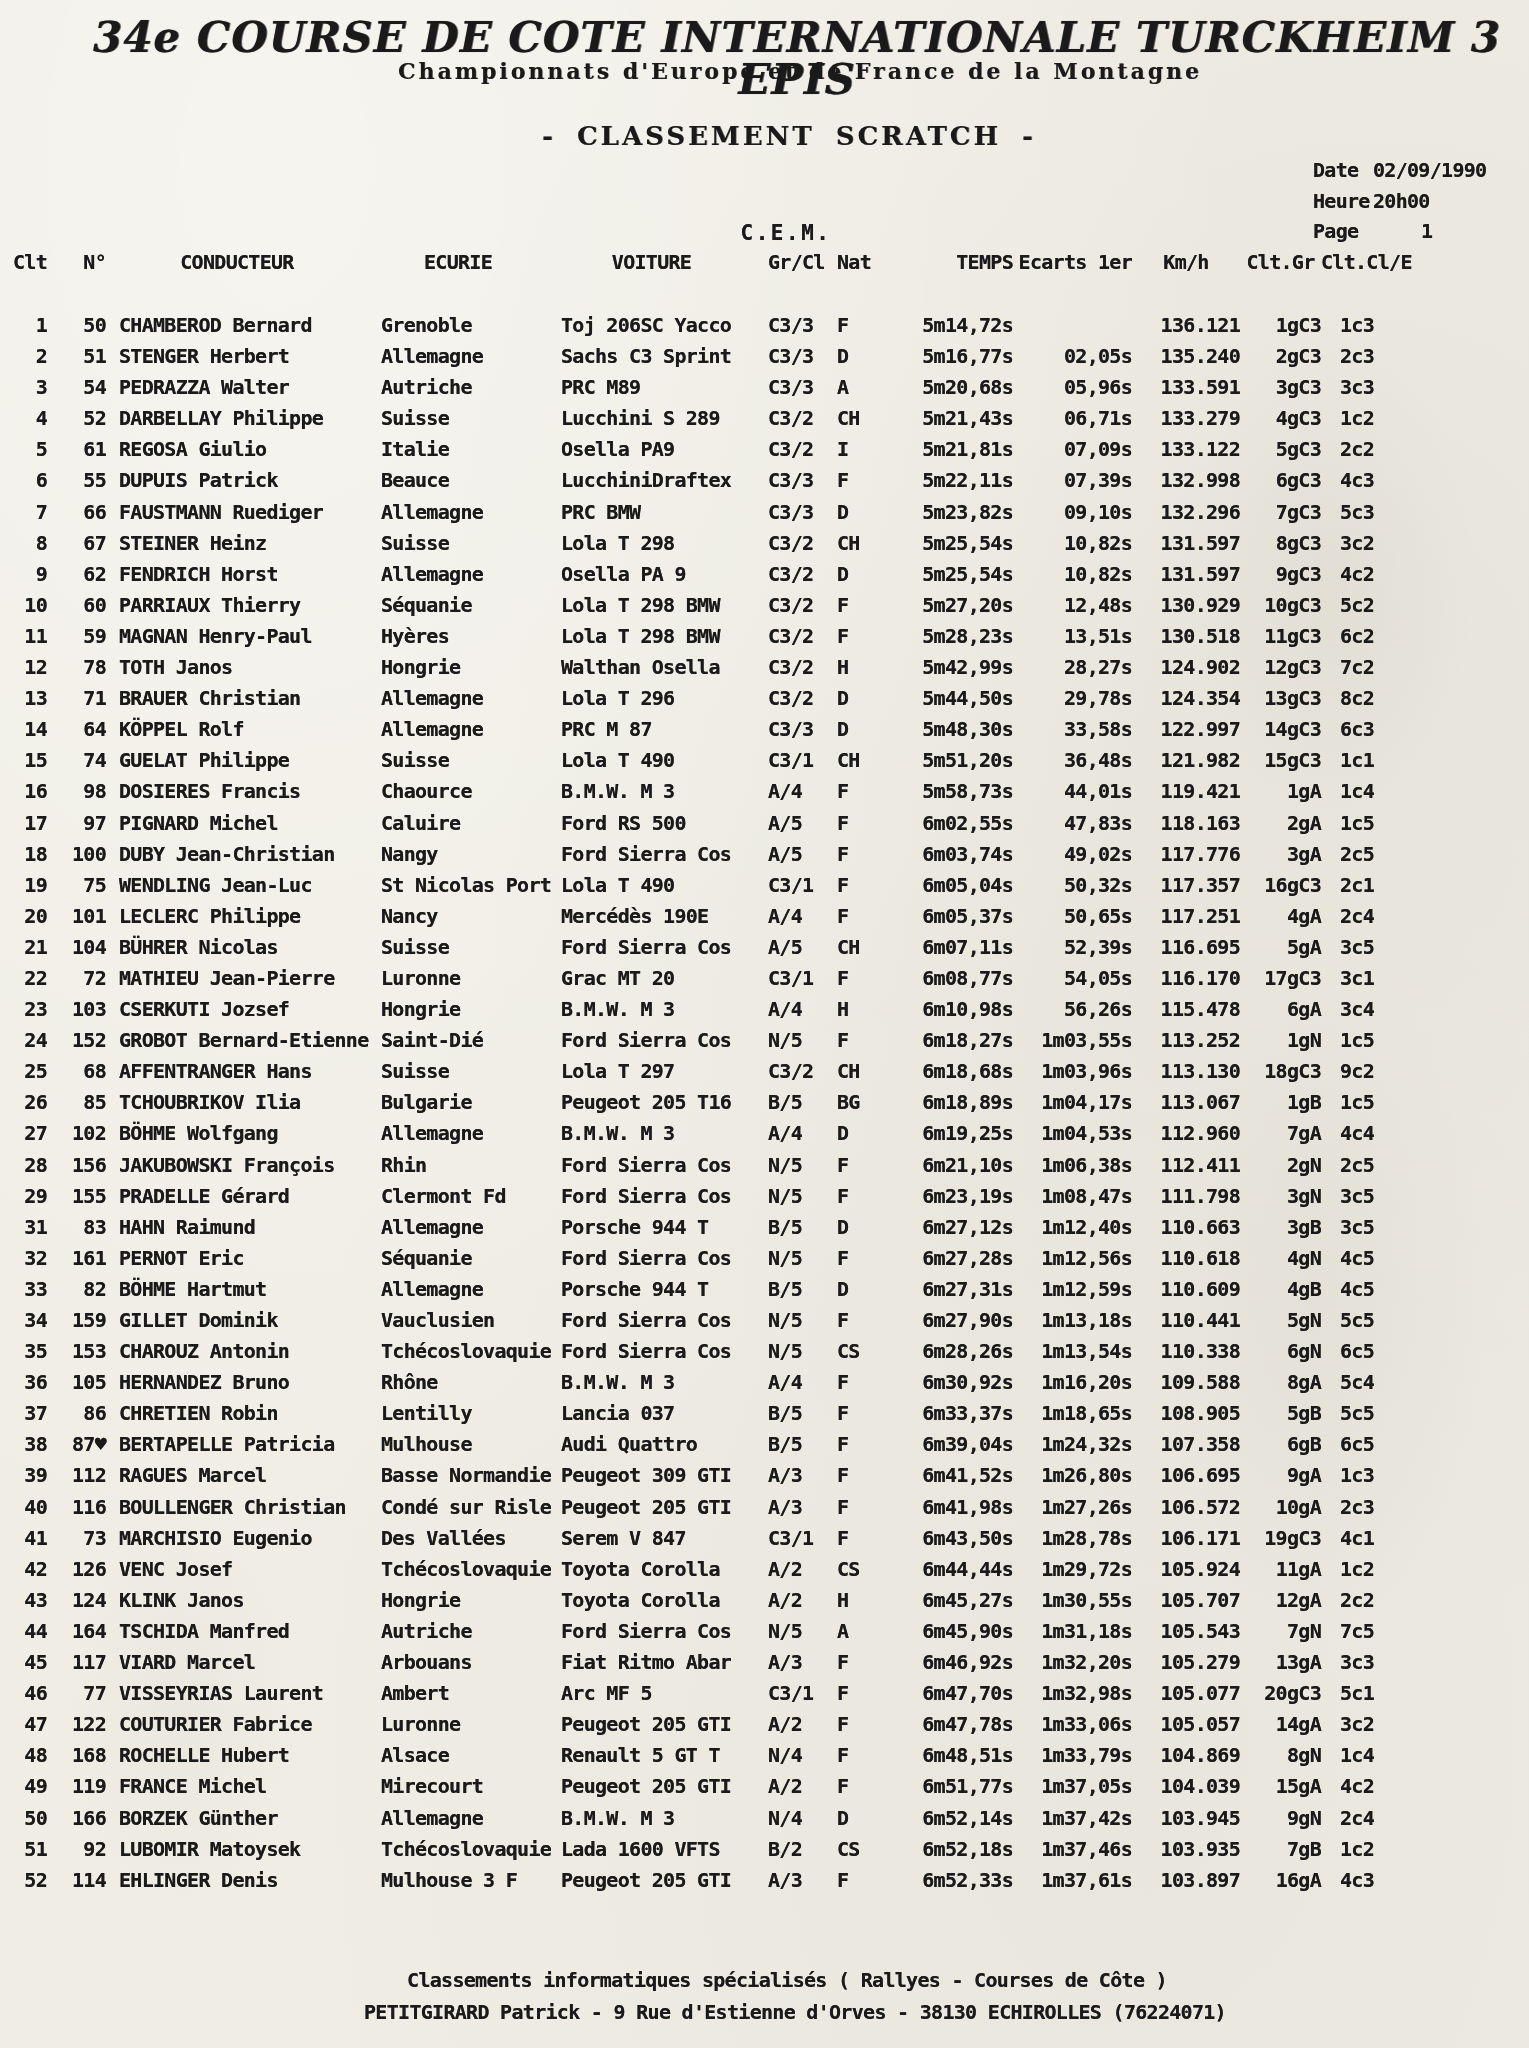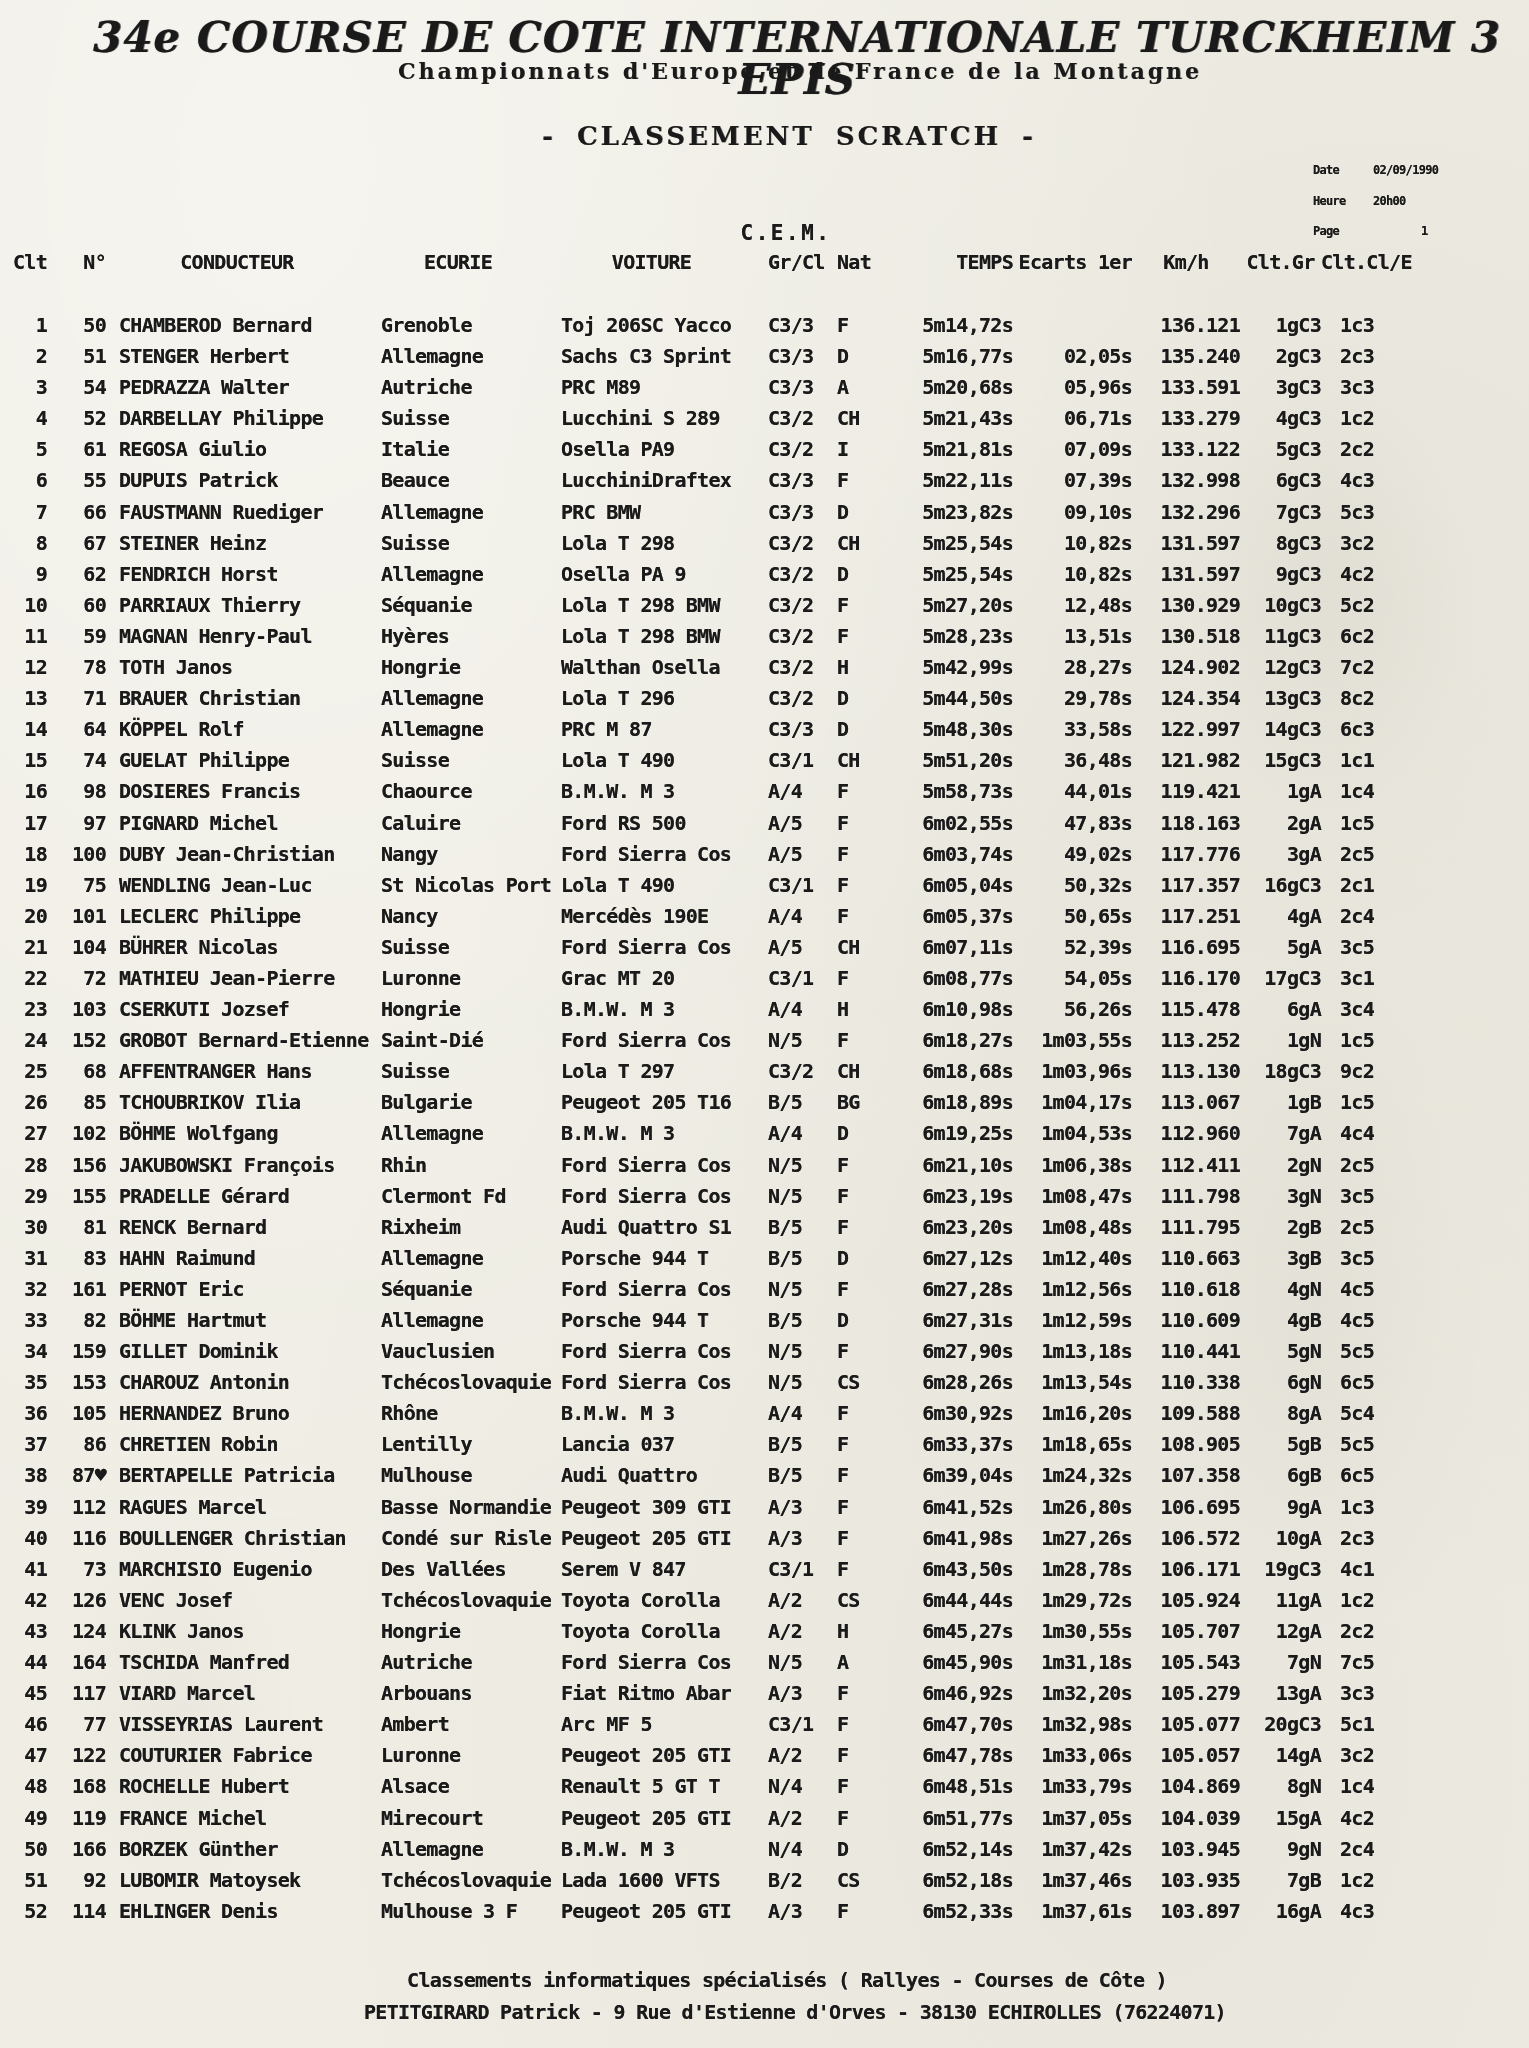--- a/index.html
+++ b/index.html
@@ -30,21 +30,21 @@
          text-shadow:1px 0 0 rgba(20,20,20,.55), 0 0 1px rgba(20,20,20,.4);font-style:italic;}
   .subtitle{position:absolute;top:60px;left:70px;width:1460px;text-align:center;
          font-size:22px;letter-spacing:3px;line-height:1;
          text-shadow:.6px 0 0 rgba(20,20,20,.5);}
   .section{position:absolute;top:123px;left:60px;width:1458px;text-align:center;
          font-size:26px;letter-spacing:3px;word-spacing:9px;line-height:1;
          text-shadow:.6px 0 0 rgba(20,20,20,.5);}
   .cem{position:absolute;top:221px;left:86px;width:1400px;text-align:center;
          font-size:21px;letter-spacing:2.5px;}
 
-  .meta{position:absolute;left:1313px;top:155px;font-size:12px;line-height:30.5px;white-space:nowrap;}
+  .meta{position:absolute;left:1313px;top:155px;font-size:20px;line-height:30.5px;white-space:nowrap;}
   .meta .lbl{display:inline-block;width:60px;}
   .meta .page-val{padding-left:48px;}
 
   table.results{position:absolute;left:10px;top:250px;border-collapse:collapse;table-layout:fixed;
     width:1383px;font-size:20px;}
   table.results th,table.results td{padding:0;white-space:nowrap;overflow:visible;box-sizing:border-box;
     font-weight:700;letter-spacing:-0.7px;text-shadow:0 0 .6px rgba(26,26,26,.75);}
   table.results thead th{height:24px;line-height:24px;padding-bottom:36px;vertical-align:top;}
   table.results tbody td{height:31.1px;line-height:31.1px;}
   .c0{width:37px;text-align:right;}
@@ -511,34 +511,20 @@
           <td class="c4">Ford Sierra Cos</td>
           <td class="c5">N/5</td>
           <td class="c6">F</td>
           <td class="c7">6m23,19s</td>
           <td class="c8">1m08,47s</td>
           <td class="c9">111.798</td>
           <td class="c10">3gN</td>
           <td class="c11">3c5</td>
         </tr>
         <tr>
-          <td class="c0">30</td>
-          <td class="c1">81</td>
-          <td class="c2">RENCK Bernard</td>
-          <td class="c3">Rixheim</td>
-          <td class="c4">Audi Quattro S1</td>
-          <td class="c5">B/5</td>
-          <td class="c6">F</td>
-          <td class="c7">6m23,20s</td>
-          <td class="c8">1m08,48s</td>
-          <td class="c9">111.795</td>
-          <td class="c10">2gB</td>
-          <td class="c11">2c5</td>
-        </tr>
-        <tr>
           <td class="c0">31</td>
           <td class="c1">83</td>
           <td class="c2">HAHN Raimund</td>
           <td class="c3">Allemagne</td>
           <td class="c4">Porsche 944 T</td>
           <td class="c5">B/5</td>
           <td class="c6">D</td>
           <td class="c7">6m27,12s</td>
           <td class="c8">1m12,40s</td>
           <td class="c9">110.663</td>

